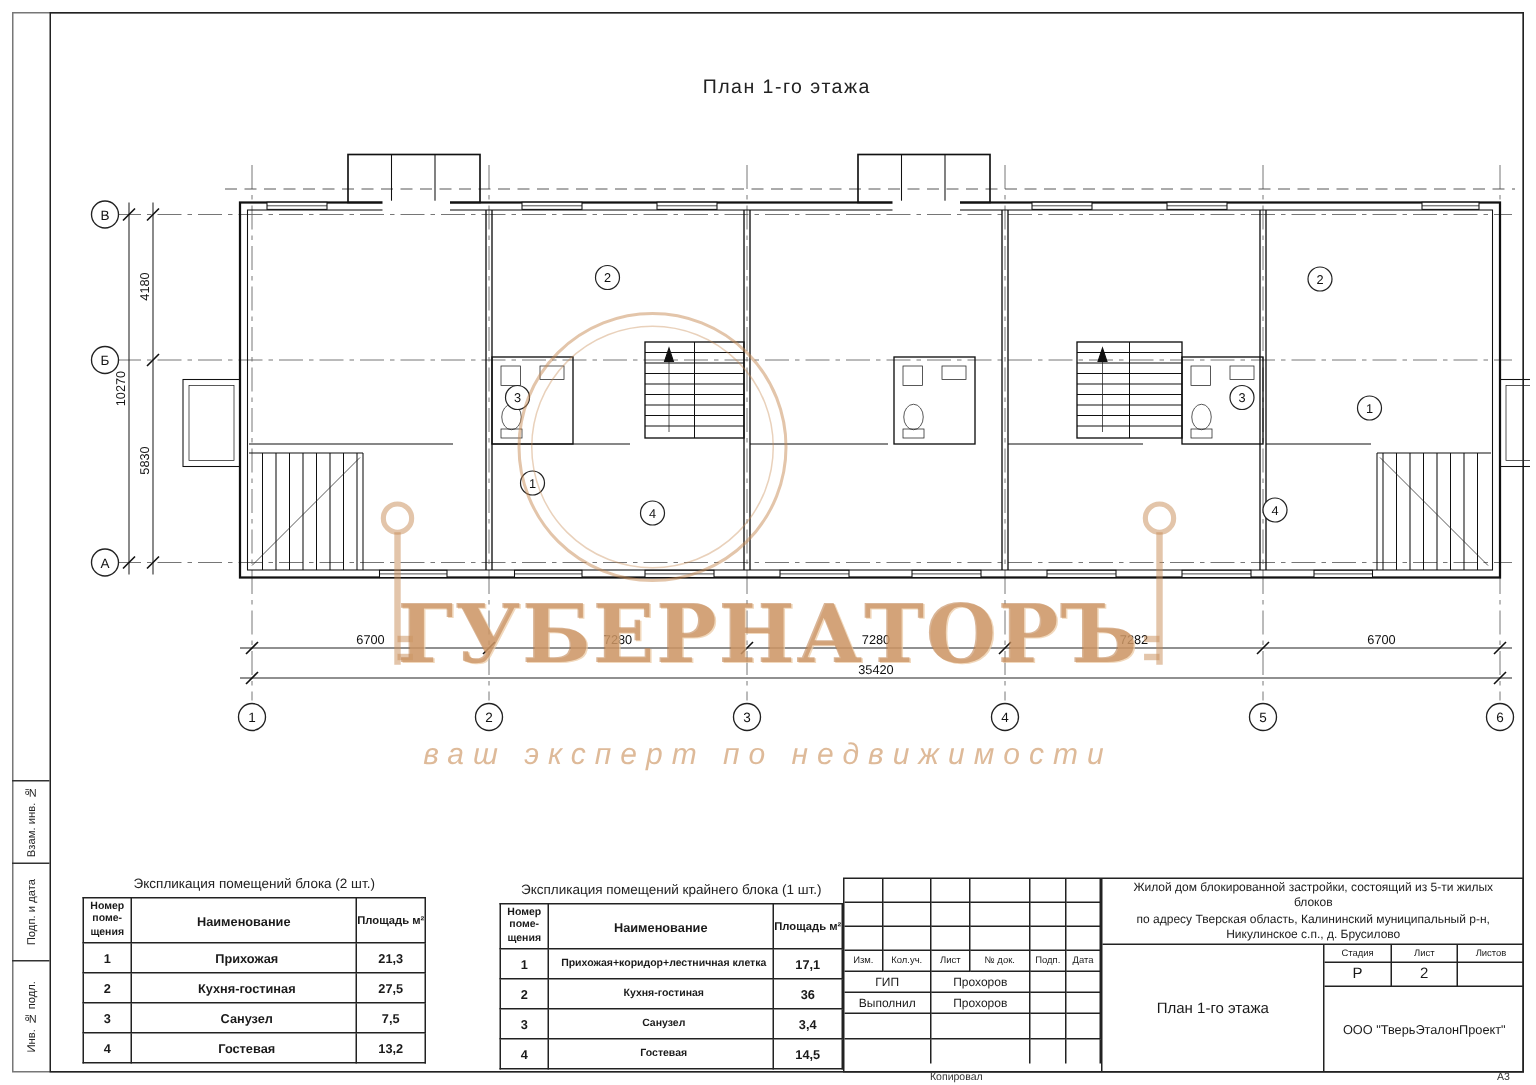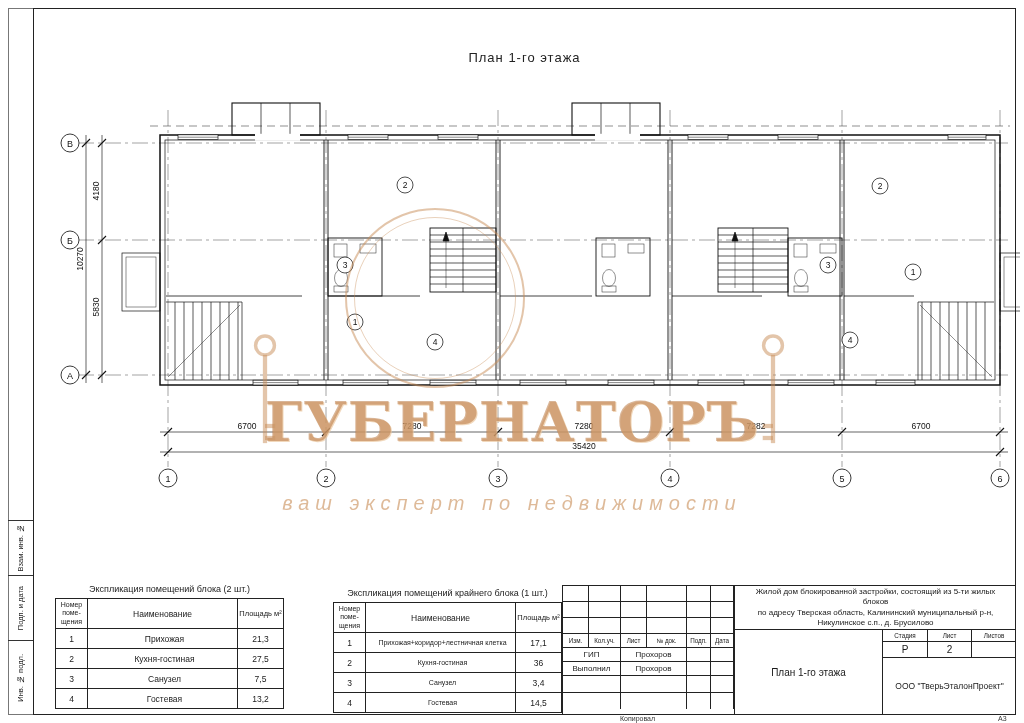--- a/index.html
+++ b/index.html
@@ -51,21 +51,21 @@
                 font-size:20px; letter-spacing:6px; color:rgba(200,140,85,.6);font-style:italic; }
   .wm-key { position:absolute; width:26px; height:120px; color:rgba(200,140,85,.5); }
   .wm-key.left  { left:252px; top:330px; }
   .wm-key.right { left:760px; top:330px; transform:scaleX(-1); }
 
   
   .expl { position:absolute; z-index:3; font-size:8.5px; background:transparent; }
   .expl-title { text-align:center; margin-bottom:4px; font-size:9px; color:#222; }
   .expl table { border-collapse:collapse; }
   .expl th, .expl td { border:0.9px solid #222; text-align:center; vertical-align:middle;
-                       font-weight:normal; color:#1a1a1a; }
+                       font-weight:bold; color:#1a1a1a; }
   .expl th { height:30px; }
   .expl td { height:20px; }
   .c-num  { width:32px; white-space:pre-line; font-size:7px; line-height:1.2; }
   .c-name { width:150px; }
   .c-area { width:46px; font-size:7.5px; }
   .t-left { text-align:left; padding-left:4px; }
   .expl-1 { left:55px;  top:584px; }
   .expl-2 { left:333px; top:588px; }
   .expl-2 .t-left { font-size:7px; }
 

